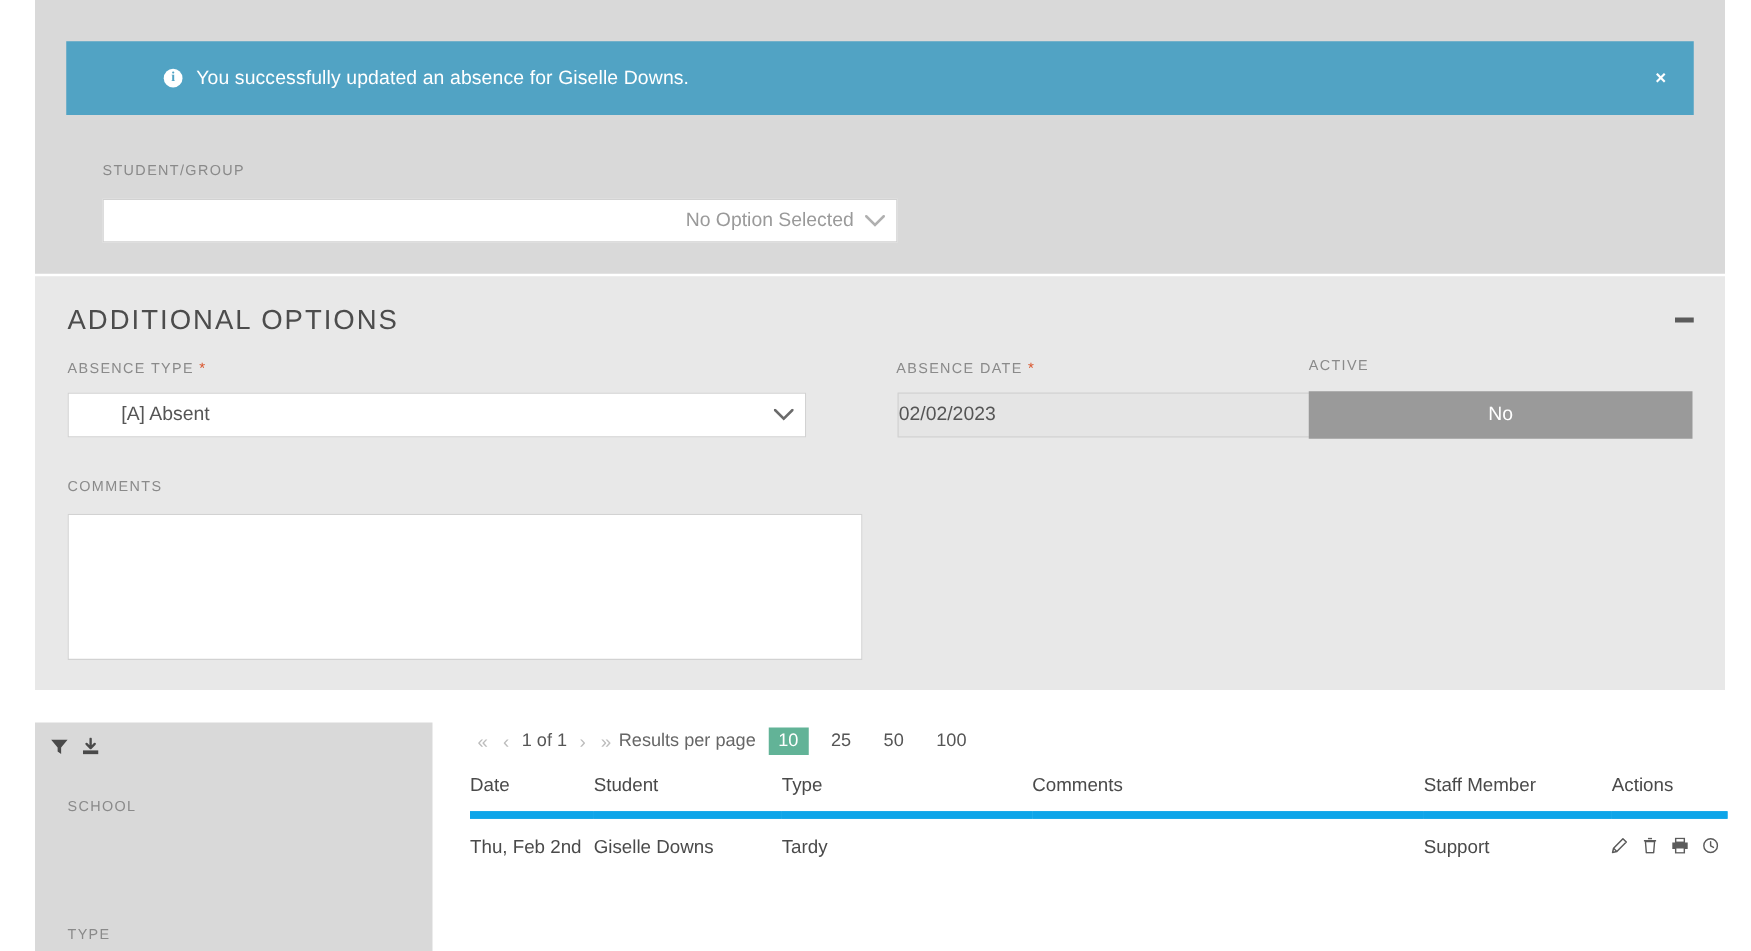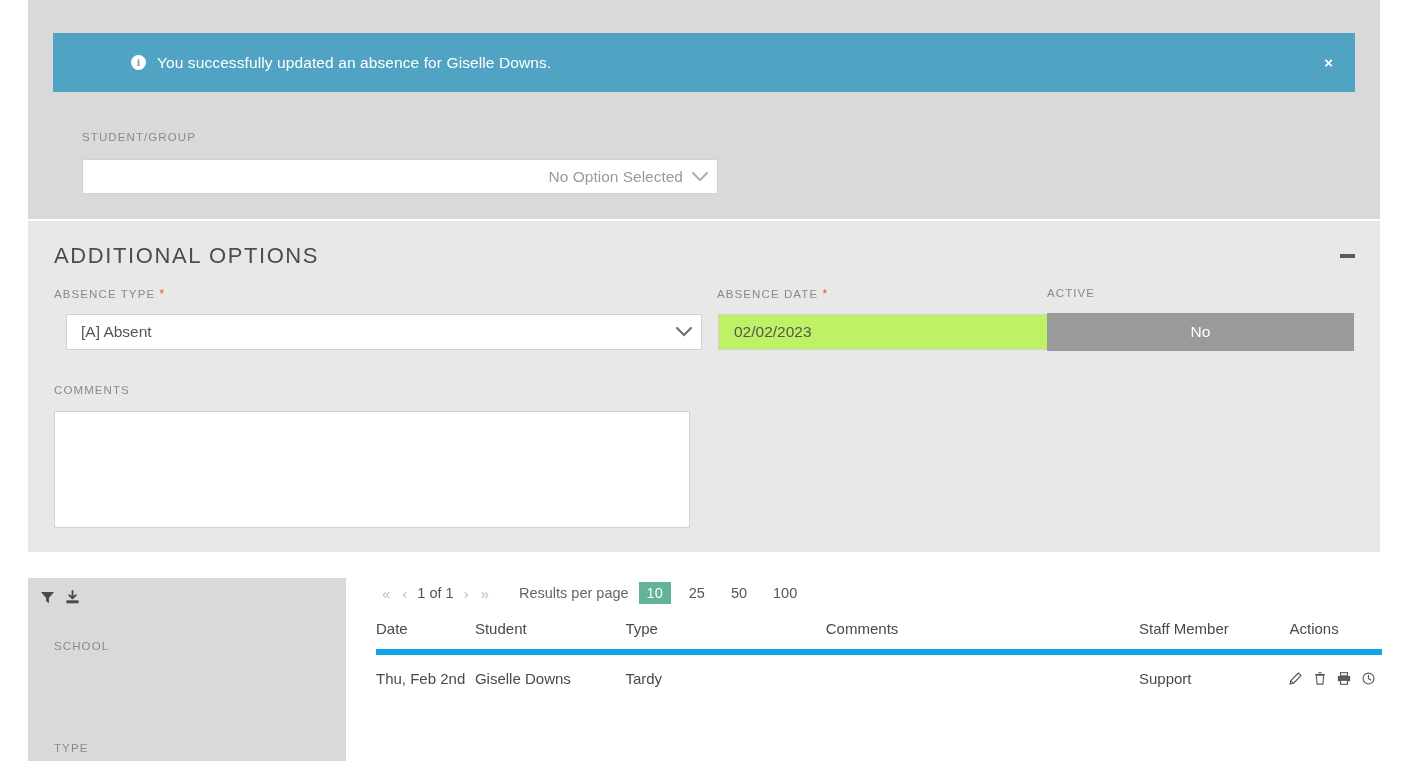--- a/index.html
+++ b/index.html
@@ -81,27 +81,27 @@
     display: flex; align-items: center; justify-content: center;
     cursor: pointer;
   }
   .collapse-btn .bar { width: 15px; height: 4px; background: #5b5b5b; }
 
   .label-at { position: absolute; left: 54px; top: 287px; }
   .label-ad { position: absolute; left: 717px; top: 287px; }
   .label-ac { position: absolute; left: 1047px; top: 287px; }
   .req { color: #d9542b; font-size: 12px; }
 
-  .sel-at { left: 66px; top: 314px; width: 636px; height: 36px; }
+  .sel-at { left: 54px; top: 314px; width: 591px; height: 36px; padding-left: 28px; }
 
   .input-date {
     position: absolute; left: 718px; top: 314px;
     width: 344px; height: 36px;
-    background: #bef264; border: 1px solid #d2d2d2;
-    padding-left: 15px; font-size: 15.5px; color: #555555;
+    background: #e5e5e5; border: 1px solid #d2d2d2;
+    padding-left: 0; font-size: 15.5px; color: #555555;
     font-family: "Liberation Sans", sans-serif;
   }
 
   .toggle {
     position: absolute; left: 1047px; top: 313px;
     width: 307px; height: 38px; display: flex;
   }
   .toggle .opt {
     flex: 1 1 50%; display: flex; align-items: center; justify-content: center;
     font-size: 15.5px; color: #ffffff; cursor: pointer;
@@ -138,21 +138,21 @@
     position: absolute; left: 364px; top: 578px;
     width: 1018px; height: 183px;
   }
   .pager {
     position: absolute; left: 12px; top: 4px;
     display: flex; align-items: center;
     font-size: 14.5px; color: #555555;
   }
   .pager .arr { color: #bdbdbd; padding: 0 6px; cursor: pointer; font-size: 15px; }
   .pager .pnum { color: #555; padding: 0 4px; }
-  .pager .rpp-label { margin-left: 24px; color: #666; text-align: center; }
+  .pager .rpp-label { color: #666; text-align: center; }
   .pager .rpp {
     margin-left: 10px; padding: 3px 8px; cursor: pointer;
     color: #555;
   }
   .pager .rpp.active { background: #62b397; color: #ffffff; }
 
   table.grid {
     position: absolute; left: 12px; top: 42px;
     width: 1006px; border-collapse: collapse;
   }

